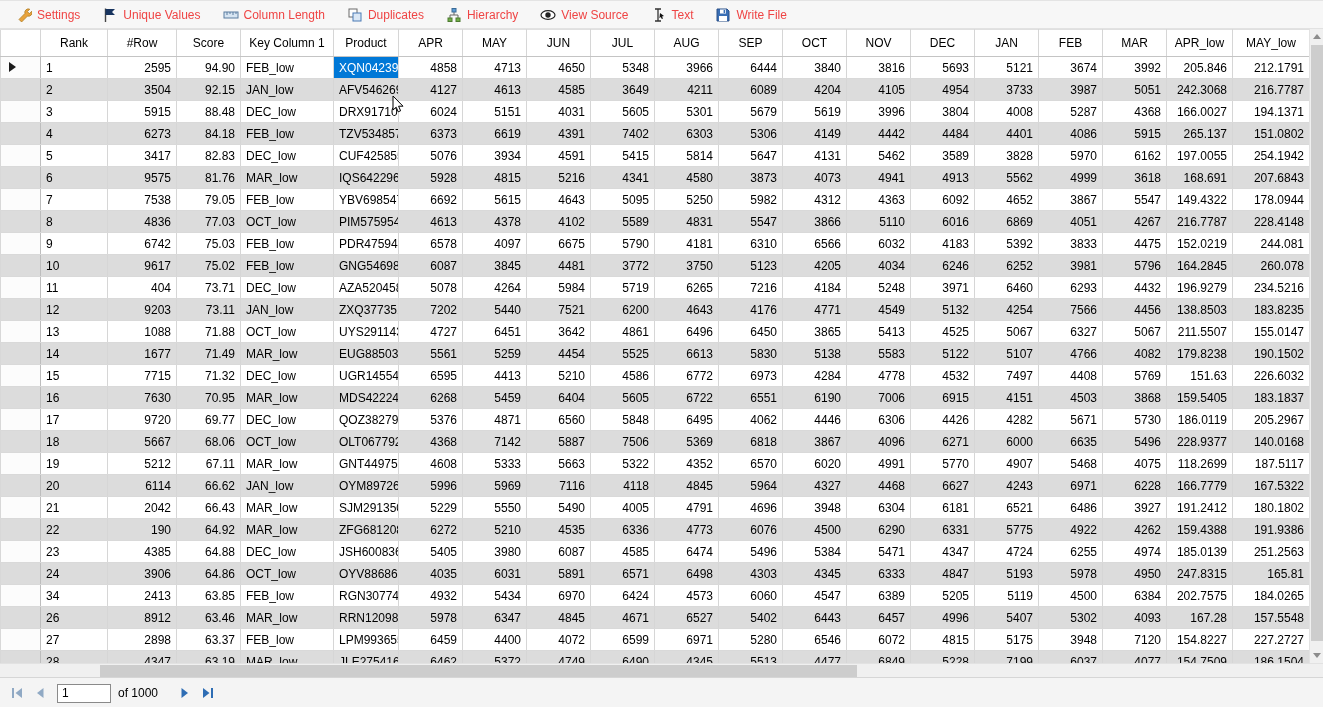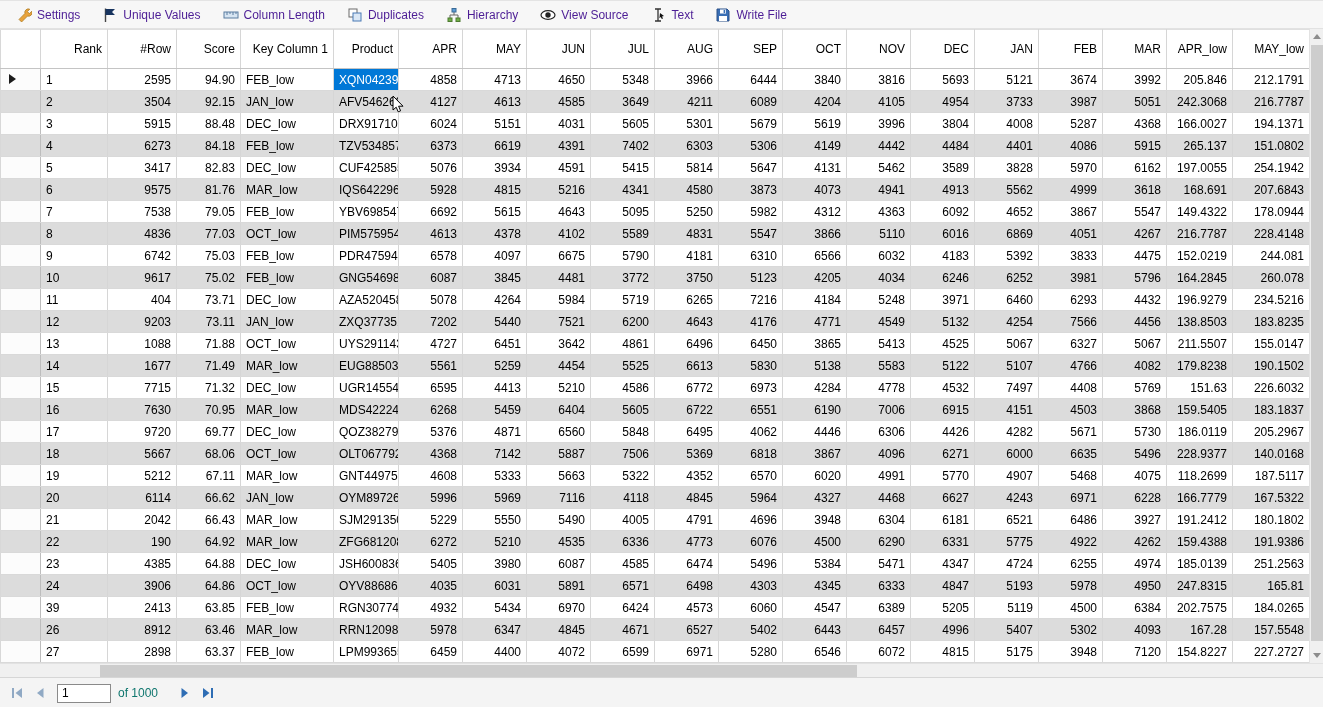--- a/index.html
+++ b/index.html
@@ -11,33 +11,33 @@
   }
   
   .toolbar {
     position:absolute; top:0; left:0; width:1323px; height:28px;
     background:#f7f7f7; border-bottom:1px solid #e2e2e2;
     display:flex; align-items:center; padding-left:6px; gap:2px;
   }
   .tb-btn {
     display:flex; align-items:center; gap:5px; border:1px solid transparent;
     background:transparent; padding:3px 9px; font:12px "Liberation Sans", sans-serif;
-    color:#4c1d95; cursor:default; white-space:nowrap;
+    color:#ef4444; cursor:default; white-space:nowrap;
   }
   .tb-btn .ic { width:16px; height:16px; display:inline-flex; }
   .tb-btn svg { width:16px; height:16px; }
   
   .grid-area {
     position:absolute; top:28px; left:0; width:1309px; height:634px;
     overflow:hidden; background:#fff;
   }
   table.grid { border-collapse:collapse; table-layout:fixed; width:1309px; border-left:1px solid #d8d8d8; }
   .grid th, .grid td { overflow:hidden; white-space:nowrap; font-weight:normal; }
   .grid thead th {
-    height:18px; background:#ffffff; text-align:right; padding:12px 5px;
+    height:18px; background:#ffffff; text-align:center; padding:6px 5px;
     border-right:1px solid #d6d6d6; border-bottom:1px solid #c4c4c4; border-top:1px solid #e0e0e0;
     font-size:12px;
   }
   .grid tbody td {
     height:22px; padding:0 5px; font-size:12px; background:#fff;
     border-right:1px solid #d6d6d6; border-bottom:1px solid #d9d9d9;
   }
   .grid tbody tr.even td { background:#dcdcdc; }
   .grid td.al-right { text-align:right; }
   .grid td.al-left  { text-align:left; }
@@ -70,21 +70,21 @@
     position:absolute; top:676px; left:0; width:1323px; height:31px;
     background:#f4f4f4; border-top:1px solid #d6d6d6;
     display:flex; align-items:center; padding-left:9px; gap:7px;
   }
   .pg-btn { display:inline-flex; width:16px; height:16px; cursor:default; }
   .pg-btn svg { width:16px; height:16px; }
   .pg-input {
     width:54px; height:19px; border:1px solid #8a8a8a; background:#fff;
     font:12px "Liberation Sans", sans-serif; padding:0 4px; margin-left:2px;
   }
-  .pg-of { color:#0f766e; margin-right:12px; }
+  .pg-of { color:#000000; margin-right:12px; }
   
   .mouse-cursor { position:absolute; left:392px; top:94px; width:13px; height:19px; pointer-events:none; }
 </style>
 </head>
 <body>
 
 <div class="app">
 
   <div class="toolbar">
     <button class="tb-btn">
@@ -736,21 +736,21 @@
             <td class="al-right">6333</td>
             <td class="al-right">4847</td>
             <td class="al-right">5193</td>
             <td class="al-right">5978</td>
             <td class="al-right">4950</td>
             <td class="al-right">247.8315</td>
             <td class="al-right">165.81</td>
           </tr>
           <tr>
             <td class="rowhdr"></td>
-            <td class="al-left">39</td>
+            <td class="al-left">34</td>
             <td class="al-right">2413</td>
             <td class="al-right">63.85</td>
             <td class="al-left">FEB_low</td>
             <td class="al-left">RGN307740</td>
             <td class="al-right">4932</td>
             <td class="al-right">5434</td>
             <td class="al-right">6970</td>
             <td class="al-right">6424</td>
             <td class="al-right">4573</td>
             <td class="al-right">6060</td>

